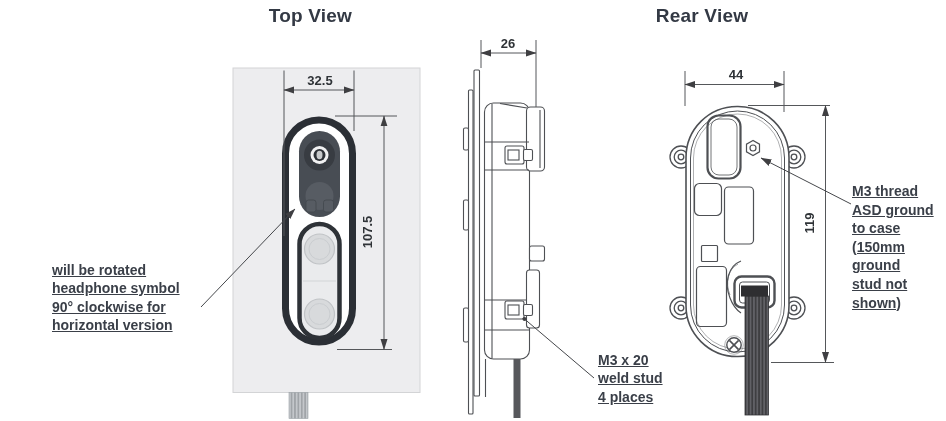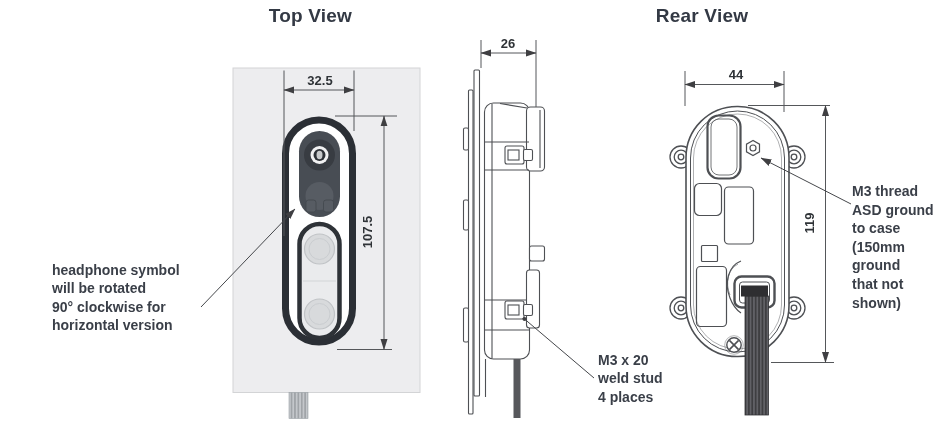--- a/index.html
+++ b/index.html
@@ -8,20 +8,21 @@
     font-family:"Liberation Sans","DejaVu Sans",sans-serif;
   }
   .stage svg{position:absolute;left:0;top:0;}
   .view-title{
     position:absolute;font-size:19px;font-weight:700;color:#333944;
     width:110px;text-align:center;letter-spacing:.2px;
   }
   .note{
     position:absolute;font-size:14px;font-weight:700;color:#3a3f48;line-height:18.3px;
     white-space:nowrap;
+    text-decoration:underline;
   }
   .dim-text{
     font-size:13px;font-weight:700;fill:#2f3337;
     font-family:"Liberation Sans","DejaVu Sans",sans-serif;
   }
 </style>
 </head>
 <body>
 
 <div class="stage">
@@ -207,35 +208,35 @@
   <text class="dim-text" x="736" y="79" text-anchor="middle">44</text>
   <text class="dim-text" text-anchor="middle" transform="translate(814,223) rotate(-90)">119</text>
 
   <line x1="851" y1="204" x2="761" y2="158" stroke="#45474b" stroke-width="1" marker-end="url(#arr)"></line>
 </svg>
 
   <div class="view-title" style="left:242px;top:5px;text-align:right;">Top View</div>
   <div class="view-title" style="left:647px;top:5px;">Rear View</div>
 
   <div class="note" style="left:52px;top:261px;">
+    <div>will be rotated</div>
     <div>headphone symbol</div>
-    <div>will be rotated</div>
     <div>90° clockwise for</div>
     <div>horizontal version</div>
   </div>
 
   <div class="note" style="left:598px;top:351px;">
     <div>M3 x 20</div>
     <div>weld stud</div>
     <div>4 places</div>
   </div>
 
   <div class="note" style="left:852px;top:182px;line-height:18.6px;">
     <div>M3 thread</div>
     <div>ASD ground</div>
     <div>to case</div>
     <div>(150mm</div>
     <div>ground</div>
-    <div>that not</div>
+    <div>stud not</div>
     <div>shown)</div>
   </div>
 
 </div>
 
 </body></html>

